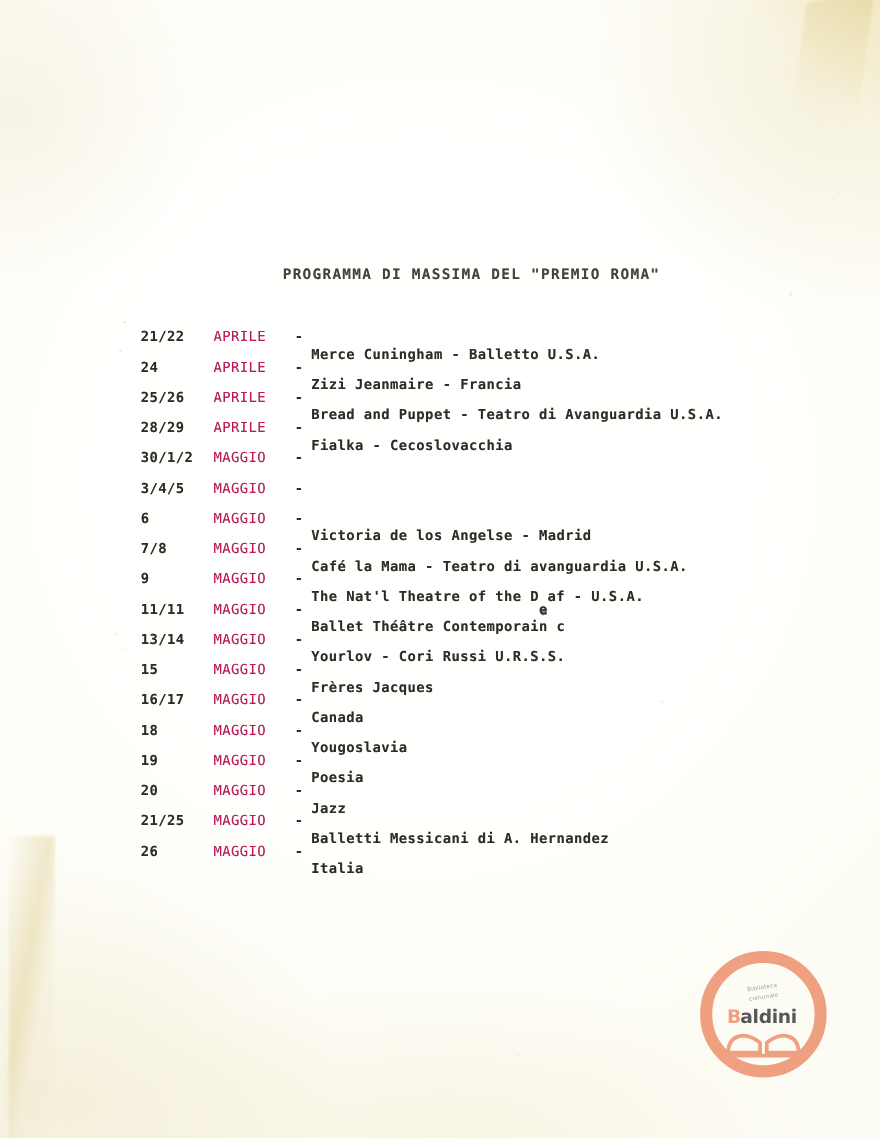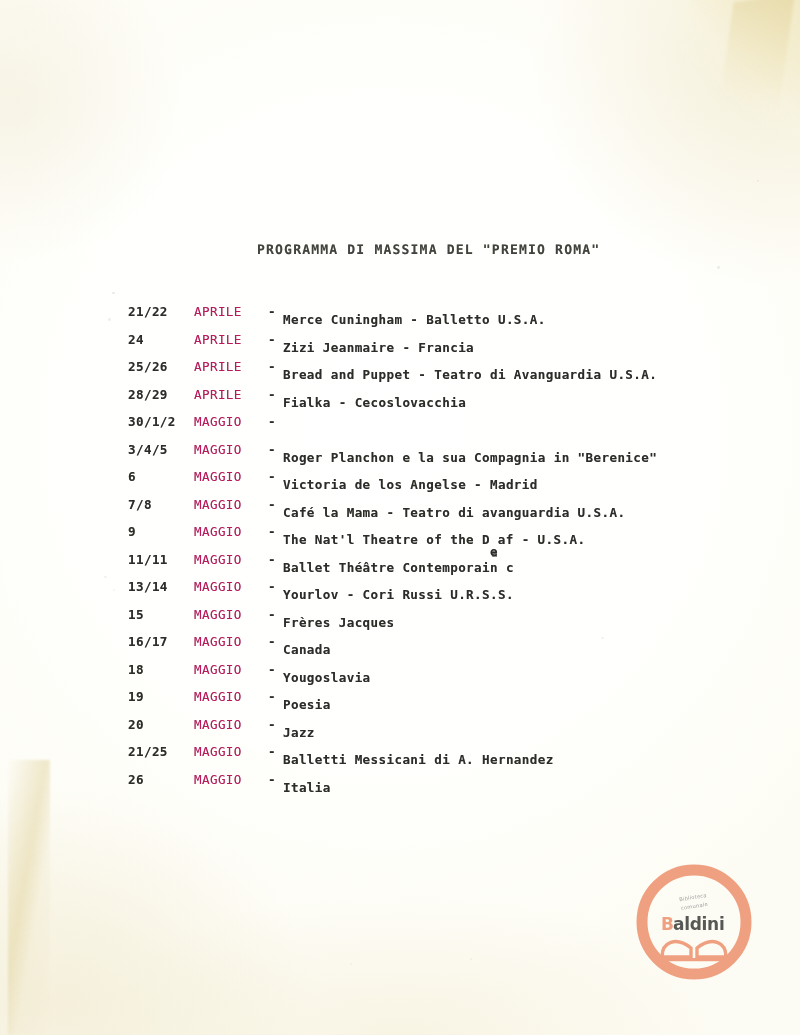--- a/index.html
+++ b/index.html
@@ -112,21 +112,21 @@
 
   #entry-list {
     position: absolute;
     left: 128px;
     top: 298px;
     width: 640px;
   }
 
   .entry-row {
     display: flex;
-    align-items: center;
+    align-items: flex-start;
     height: 27.5px;
     font-size: 12.6px;
     letter-spacing: 0.38px;
     color: #2c2c29;
     white-space: pre;
     text-shadow: 0 0 0.5px rgba(55,55,50,0.4);
   }
 
   .entry-date {
     width: 66px;
@@ -219,21 +219,21 @@
   <div class="speck" style="left:350px;top:963px;width:2px;height:2px;opacity:.24;"></div>
 
   <div class="typed" id="doc-title">PROGRAMMA DI MASSIMA DEL "PREMIO ROMA"</div>
 
   <div id="entry-list">
       <div class="entry-row"><span class="entry-date">21/22</span><span class="entry-month">APRILE</span><span class="entry-dash">-</span><span class="entry-text">Merce Cuningham - Balletto U.S.A.</span></div>
       <div class="entry-row"><span class="entry-date">24</span><span class="entry-month">APRILE</span><span class="entry-dash">-</span><span class="entry-text">Zizi Jeanmaire - Francia</span></div>
       <div class="entry-row"><span class="entry-date">25/26</span><span class="entry-month">APRILE</span><span class="entry-dash">-</span><span class="entry-text">Bread and Puppet - Teatro di Avanguardia U.S.A.</span></div>
       <div class="entry-row"><span class="entry-date">28/29</span><span class="entry-month">APRILE</span><span class="entry-dash">-</span><span class="entry-text">Fialka - Cecoslovacchia</span></div>
       <div class="entry-row"><span class="entry-date">30/1/2</span><span class="entry-month">MAGGIO</span><span class="entry-dash">-</span></div>
-      <div class="entry-row"><span class="entry-date">3/4/5</span><span class="entry-month">MAGGIO</span><span class="entry-dash">-</span><span class="entry-text">Roger Planchon e la sua Compagnia in "Berenice"</span></div>
+      <div class="entry-row"><span class="entry-date">3/4/5</span><span class="entry-month">MAGGIO</span><span class="entry-dash">-</span></div>
       <div class="entry-row"><span class="entry-date">6</span><span class="entry-month">MAGGIO</span><span class="entry-dash">-</span><span class="entry-text">Victoria de los Angelse - Madrid</span></div>
       <div class="entry-row"><span class="entry-date">7/8</span><span class="entry-month">MAGGIO</span><span class="entry-dash">-</span><span class="entry-text">Café la Mama - Teatro di avanguardia U.S.A.</span></div>
       <div class="entry-row"><span class="entry-date">9</span><span class="entry-month">MAGGIO</span><span class="entry-dash">-</span><span class="entry-text"><span>The Nat'l Theatre of the D</span><span class="overstrike"><span class="ov-a">e</span><span class="ov-b">a</span></span><span>af - U.S.A.</span></span></div>
       <div class="entry-row"><span class="entry-date">11/11</span><span class="entry-month">MAGGIO</span><span class="entry-dash">-</span><span class="entry-text">Ballet Théâtre Contemporain c</span></div>
       <div class="entry-row"><span class="entry-date">13/14</span><span class="entry-month">MAGGIO</span><span class="entry-dash">-</span><span class="entry-text">Yourlov - Cori Russi U.R.S.S.</span></div>
       <div class="entry-row"><span class="entry-date">15</span><span class="entry-month">MAGGIO</span><span class="entry-dash">-</span><span class="entry-text">Frères Jacques</span></div>
       <div class="entry-row"><span class="entry-date">16/17</span><span class="entry-month">MAGGIO</span><span class="entry-dash">-</span><span class="entry-text">Canada</span></div>
       <div class="entry-row"><span class="entry-date">18</span><span class="entry-month">MAGGIO</span><span class="entry-dash">-</span><span class="entry-text">Yougoslavia</span></div>
       <div class="entry-row"><span class="entry-date">19</span><span class="entry-month">MAGGIO</span><span class="entry-dash">-</span><span class="entry-text">Poesia</span></div>
       <div class="entry-row"><span class="entry-date">20</span><span class="entry-month">MAGGIO</span><span class="entry-dash">-</span><span class="entry-text">Jazz</span></div>

